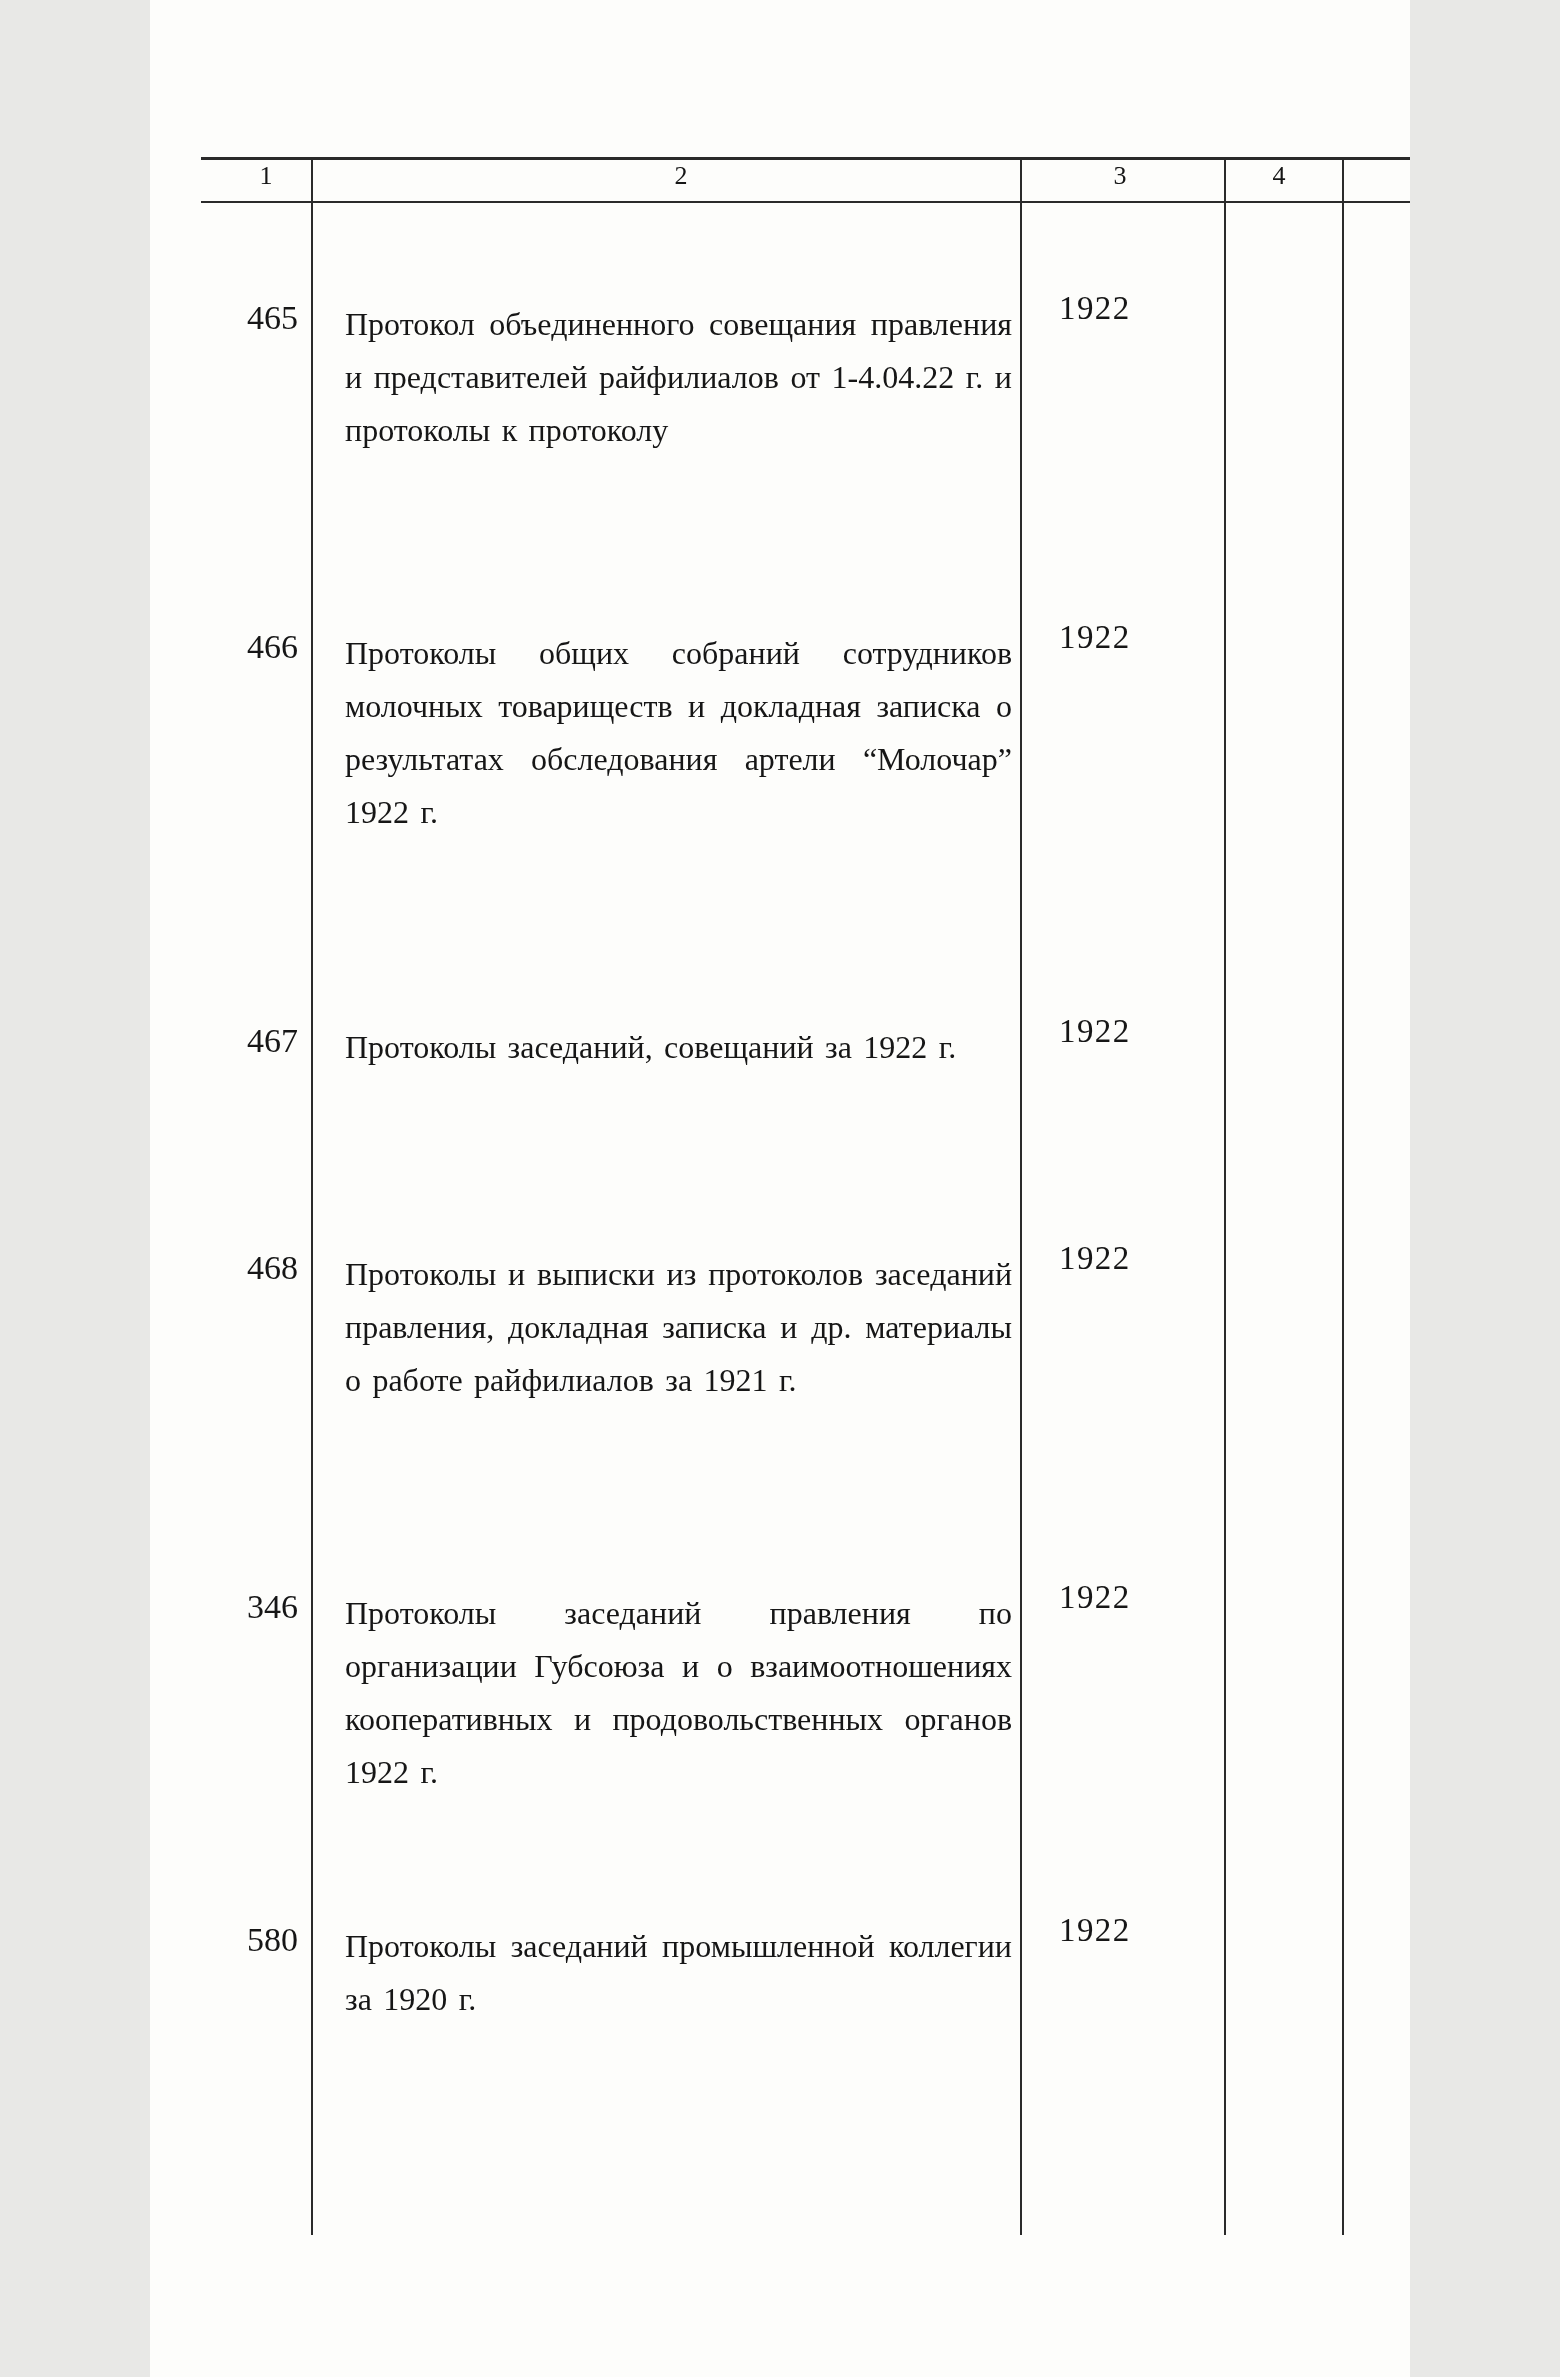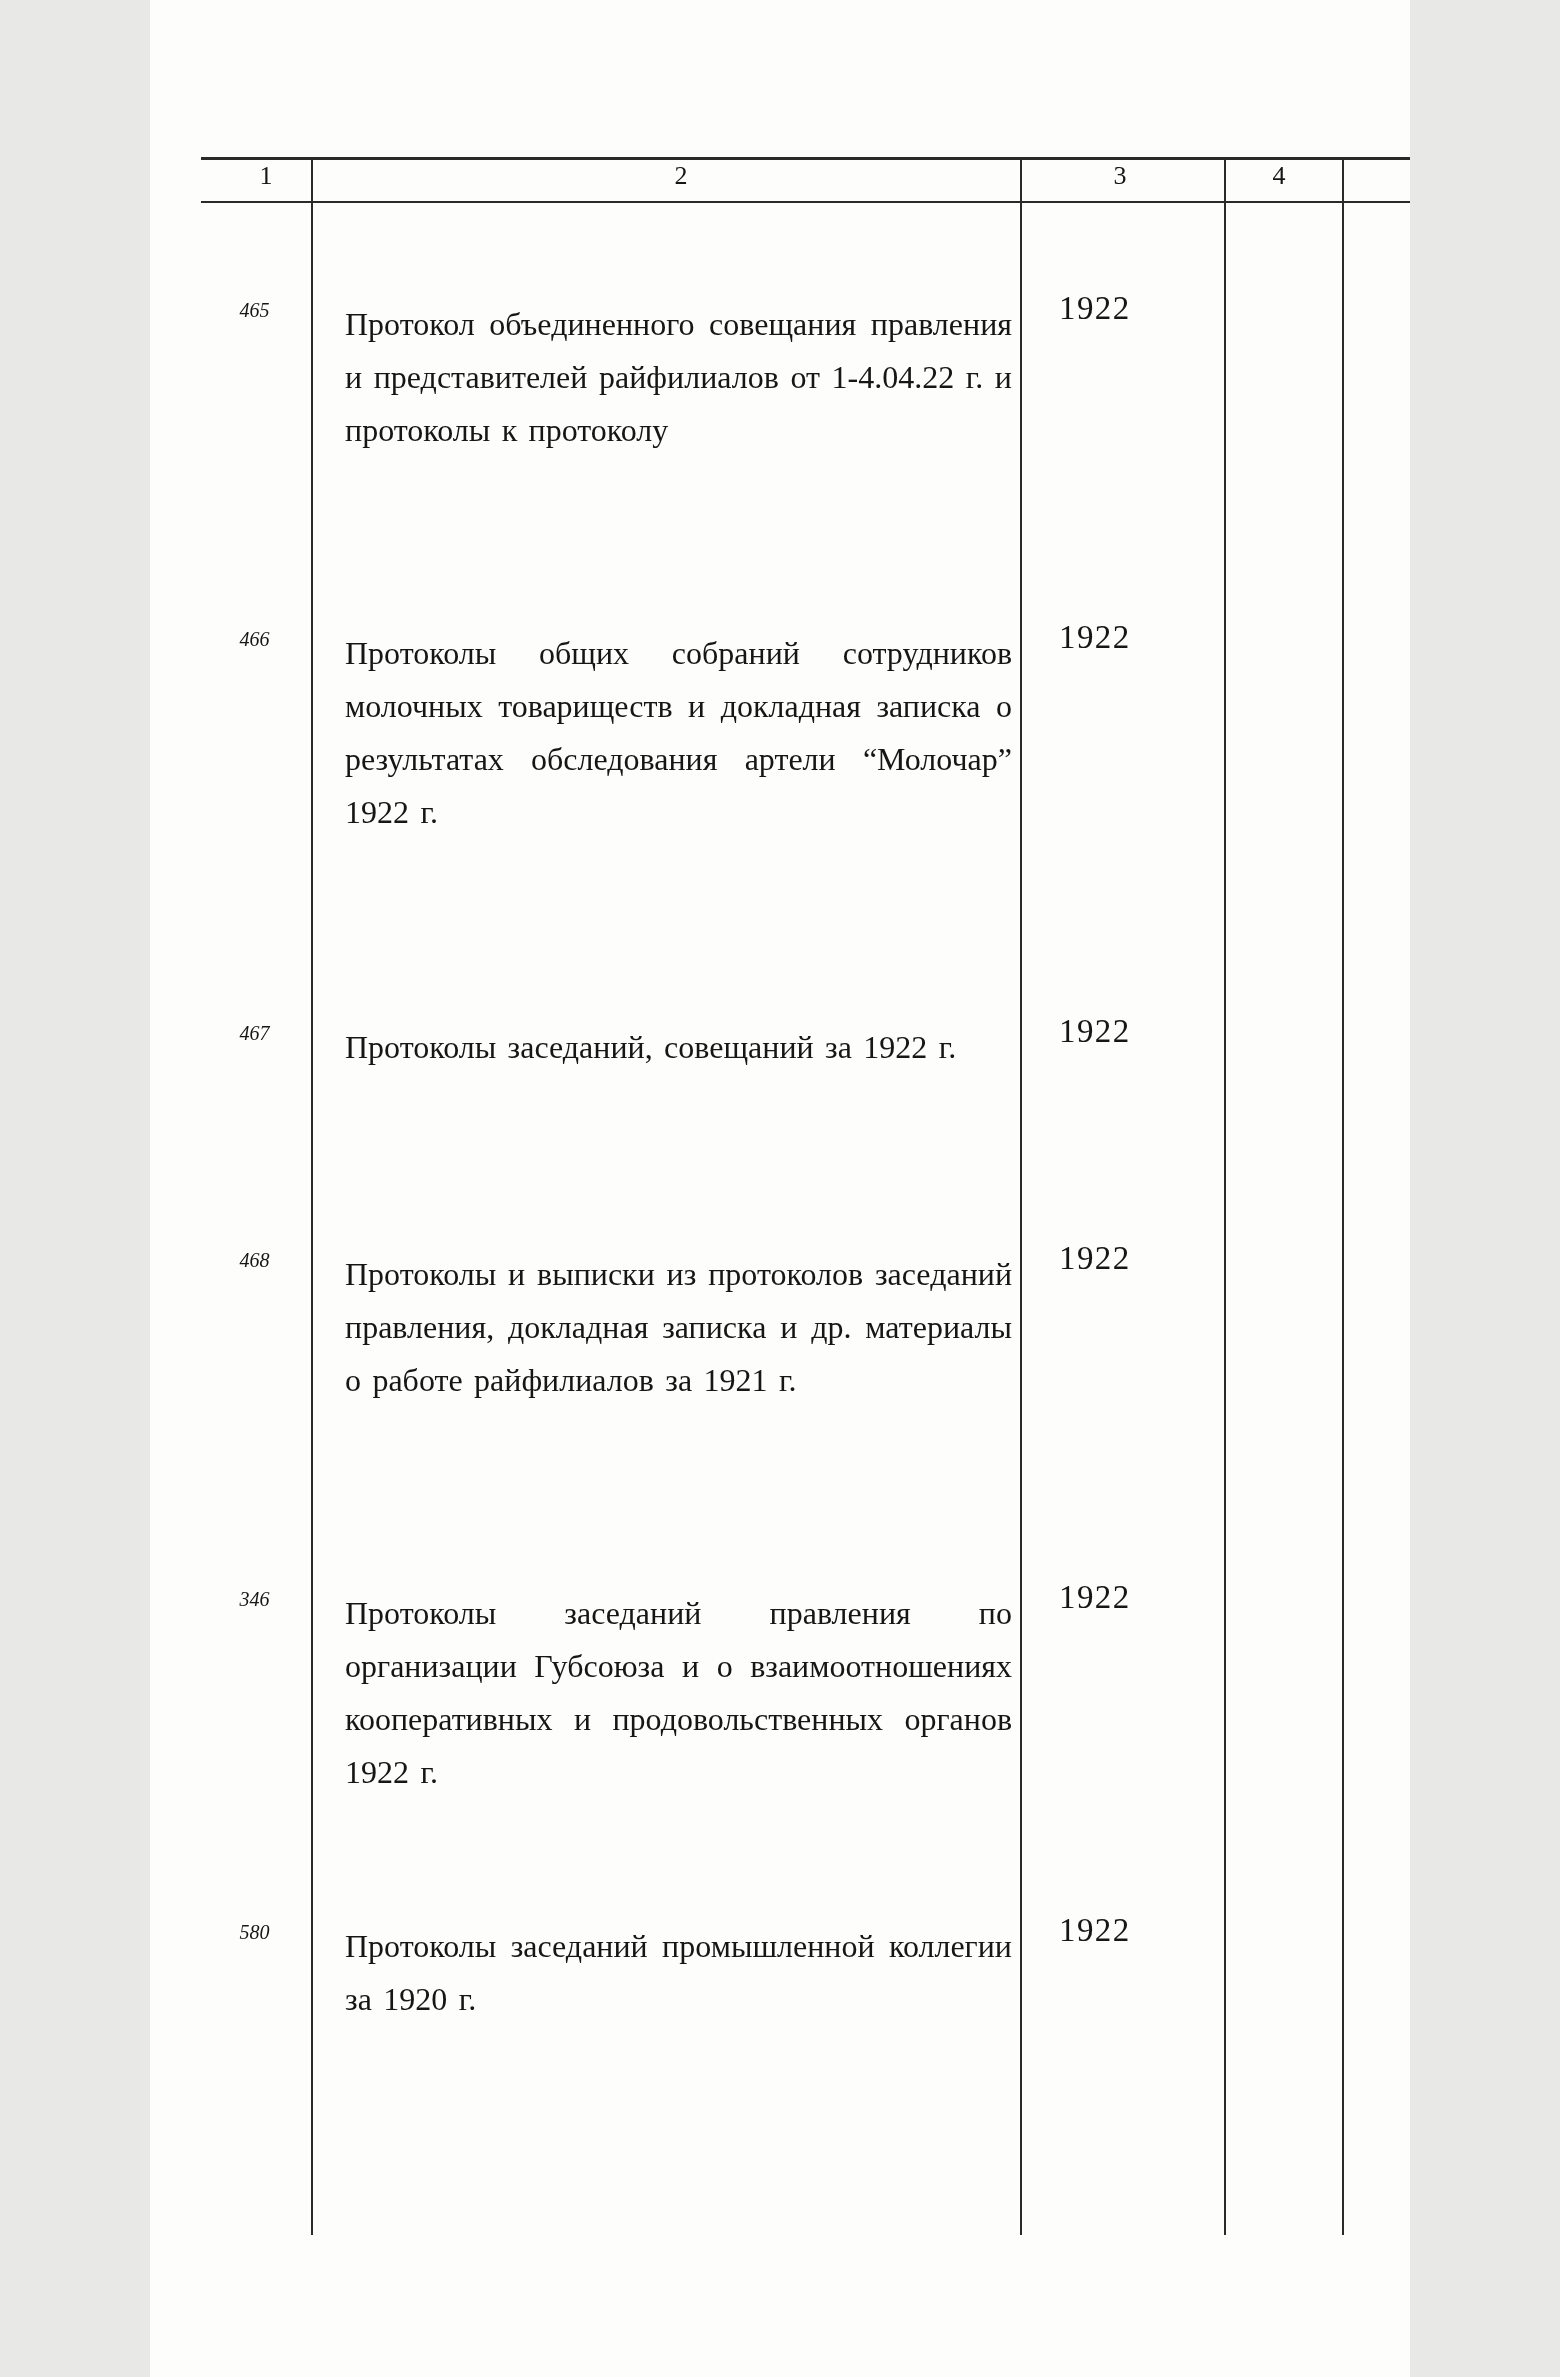--- a/index.html
+++ b/index.html
@@ -65,23 +65,22 @@
   .row {
     position: absolute;
     left: 0;
     width: 1561px;
   }
   .row-num {
     position: absolute;
     left: 61px;
     top: 1.4px;
     width: 87px;
-    text-align: center;
-    font-size: 20px;
-    font-style: italic;
+    text-align: right;
+    font-size: 34px;
   }
   .row-desc {
     position: absolute;
     left: 195px;
     top: 0;
     width: 667px;
     font-size: 32px;
     line-height: 53px;
     text-align: justify;
     word-spacing: 3.4px;

